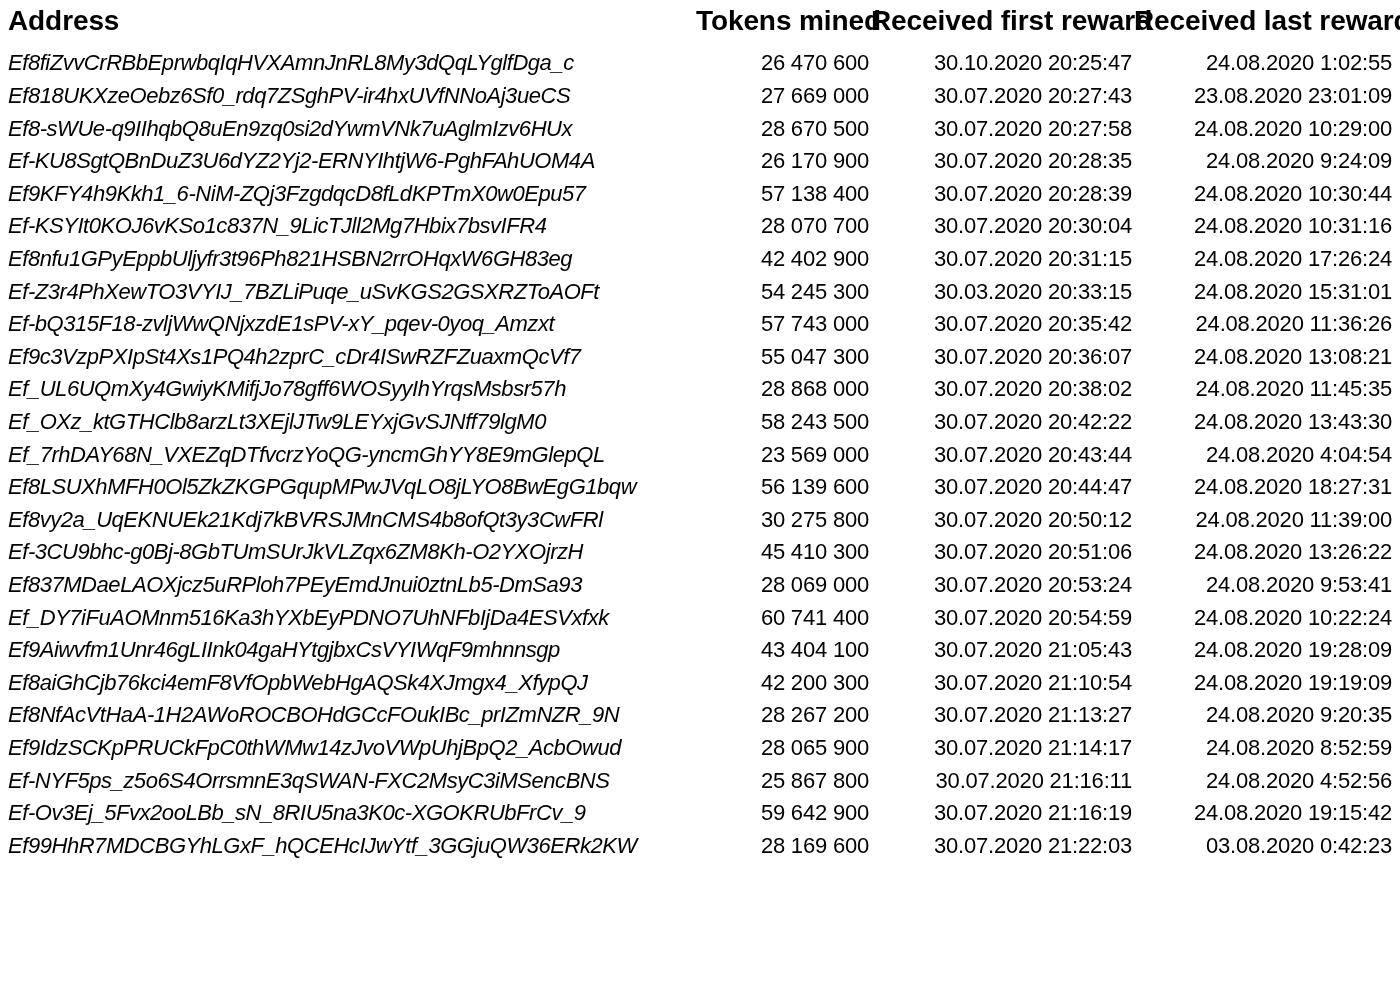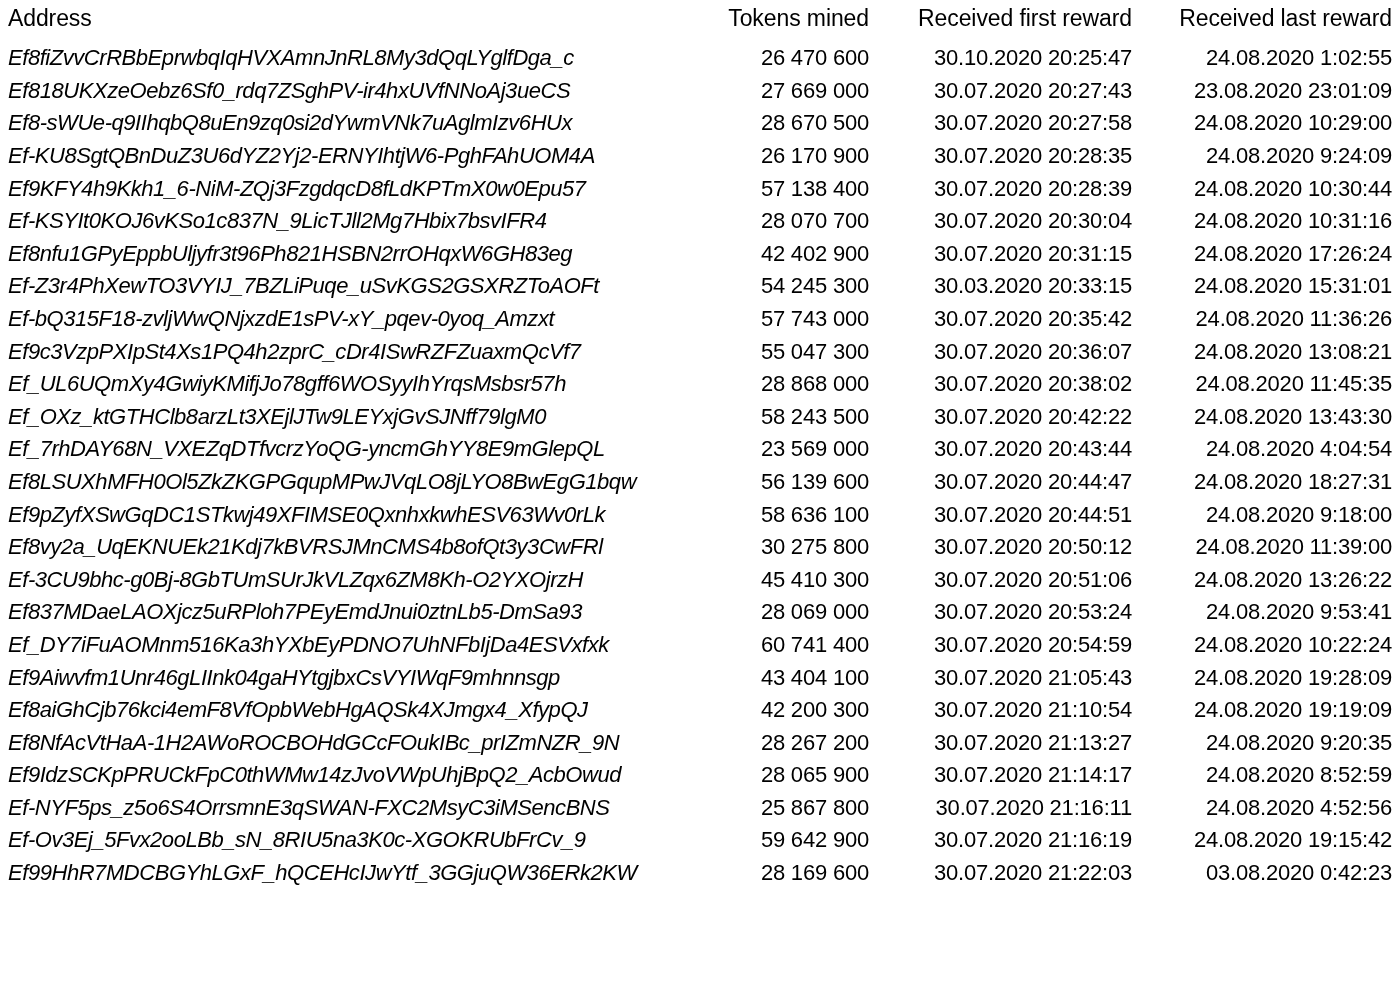--- a/index.html
+++ b/index.html
@@ -26,22 +26,22 @@
     width: 100%;
     border-collapse: collapse;
     table-layout: fixed;
   }
   table.data-table col.col-address  { width: 690px; }
   table.data-table col.col-tokens   { width: 175px; }
   table.data-table col.col-first    { width: 263px; }
   table.data-table col.col-last     { width: 260px; }
 
   thead th {
-    font-size: 23px;
-    font-weight: normal;
+    font-size: 28px;
+    font-weight: bold;
     padding: 0 0 12px 0;
     line-height: 1.05;
     white-space: nowrap;
     letter-spacing: -0.1px;
   }
   thead th.h-address { text-align: left; padding-left: 2px; }
   thead th.h-tokens,
   thead th.h-first,
   thead th.h-last { text-align: right; padding-right: 2px; }
 
@@ -166,26 +166,20 @@
           <td class="c-first">30.07.2020 20:43:44</td>
           <td class="c-last">24.08.2020 4:04:54</td>
         </tr>
         <tr>
           <td class="c-address">Ef8LSUXhMFH0Ol5ZkZKGPGqupMPwJVqLO8jLYO8BwEgG1bqw</td>
           <td class="c-tokens">56 139 600</td>
           <td class="c-first">30.07.2020 20:44:47</td>
           <td class="c-last">24.08.2020 18:27:31</td>
         </tr>
         <tr>
-          <td class="c-address">Ef9pZyfXSwGqDC1STkwj49XFIMSE0QxnhxkwhESV63Wv0rLk</td>
-          <td class="c-tokens">58 636 100</td>
-          <td class="c-first">30.07.2020 20:44:51</td>
-          <td class="c-last">24.08.2020 9:18:00</td>
-        </tr>
-        <tr>
           <td class="c-address">Ef8vy2a_UqEKNUEk21Kdj7kBVRSJMnCMS4b8ofQt3y3CwFRl</td>
           <td class="c-tokens">30 275 800</td>
           <td class="c-first">30.07.2020 20:50:12</td>
           <td class="c-last">24.08.2020 11:39:00</td>
         </tr>
         <tr>
           <td class="c-address">Ef-3CU9bhc-g0Bj-8GbTUmSUrJkVLZqx6ZM8Kh-O2YXOjrzH</td>
           <td class="c-tokens">45 410 300</td>
           <td class="c-first">30.07.2020 20:51:06</td>
           <td class="c-last">24.08.2020 13:26:22</td>

